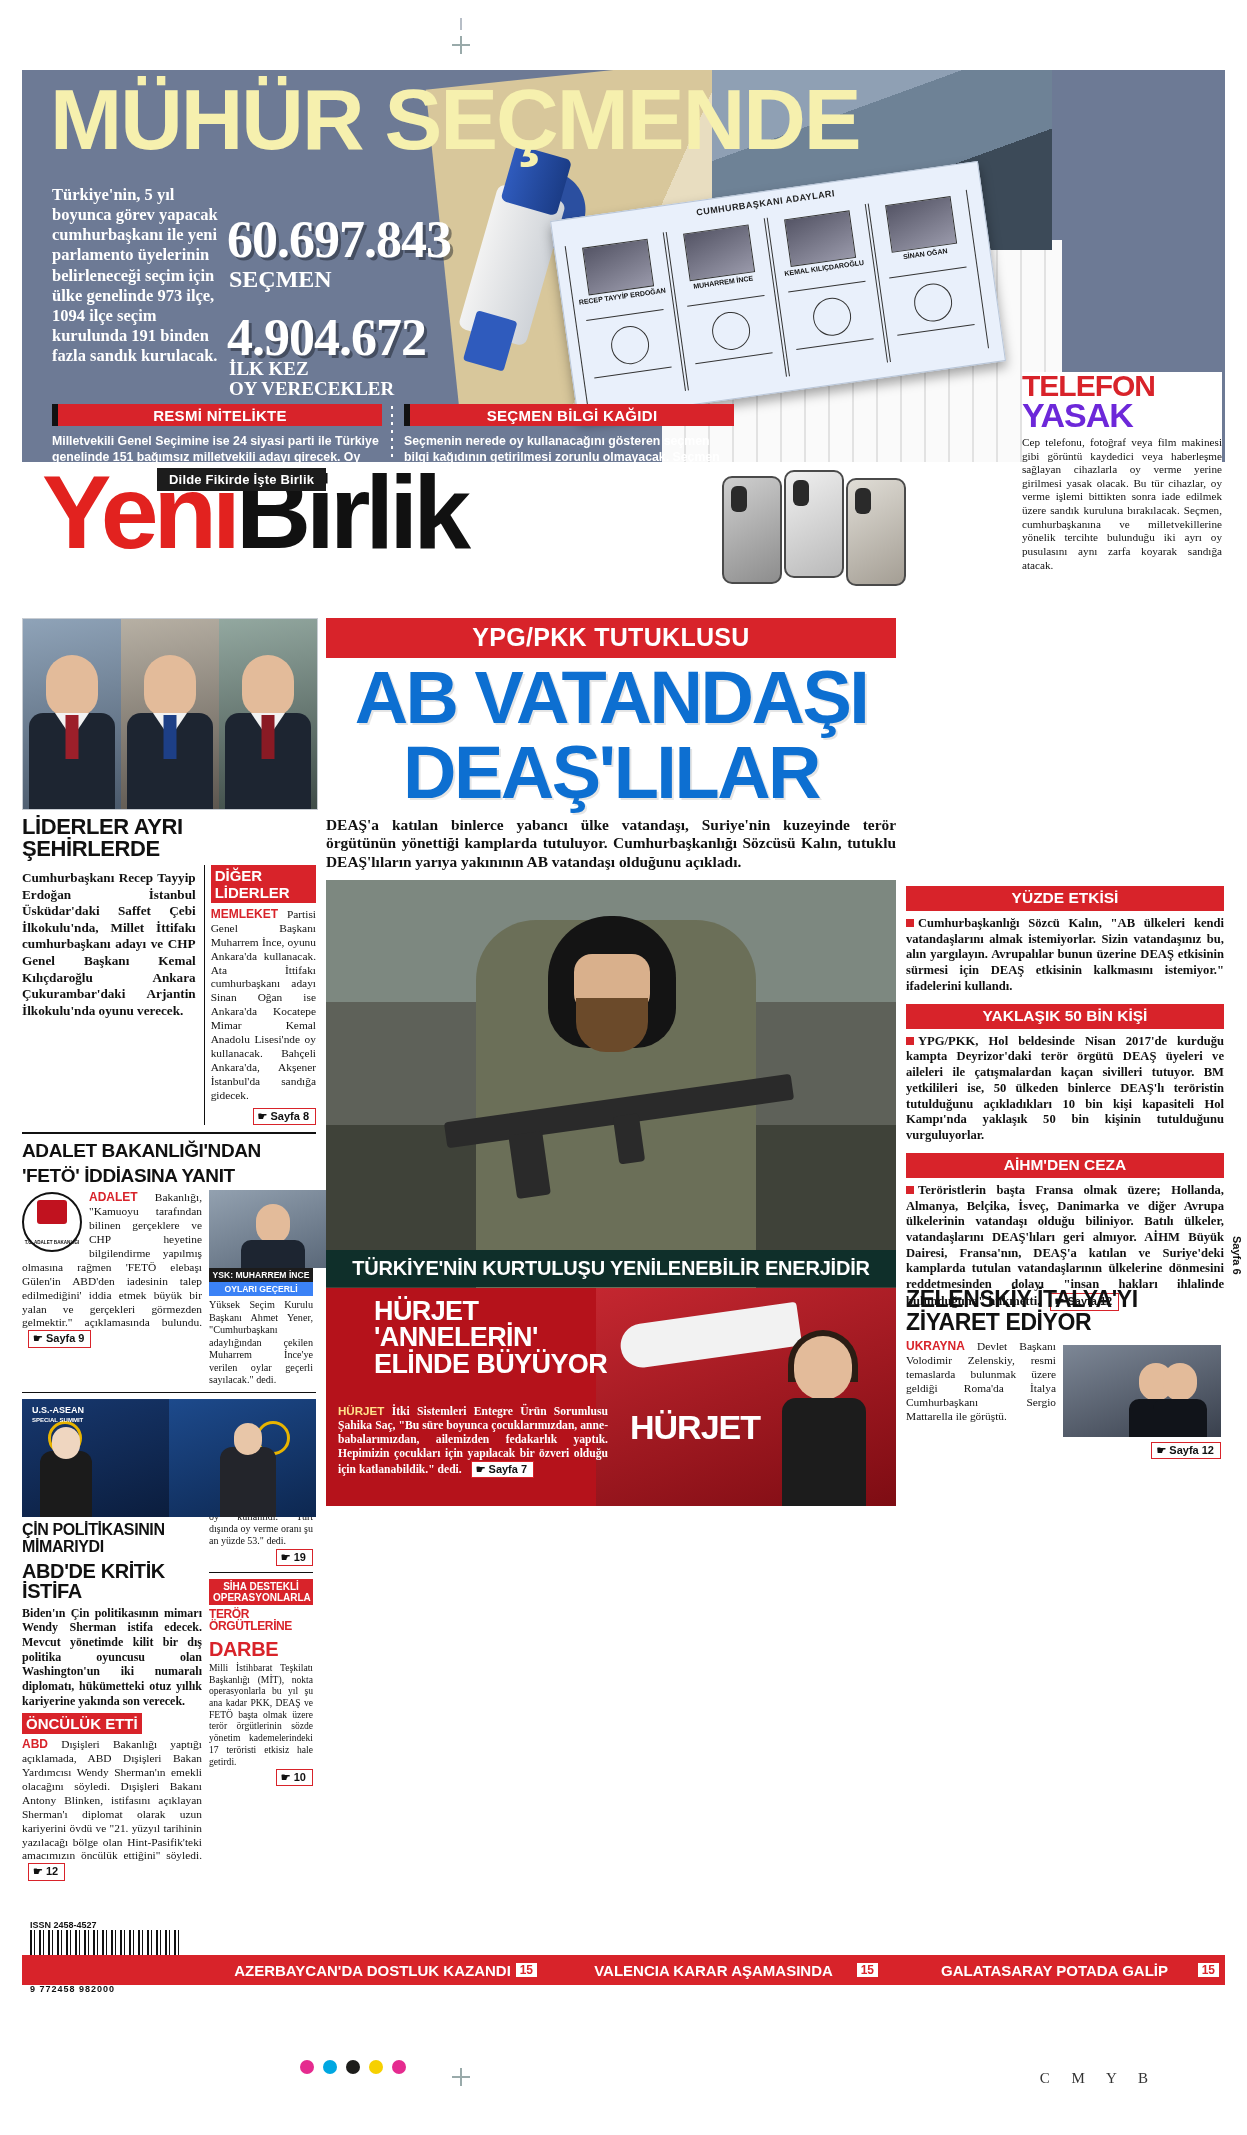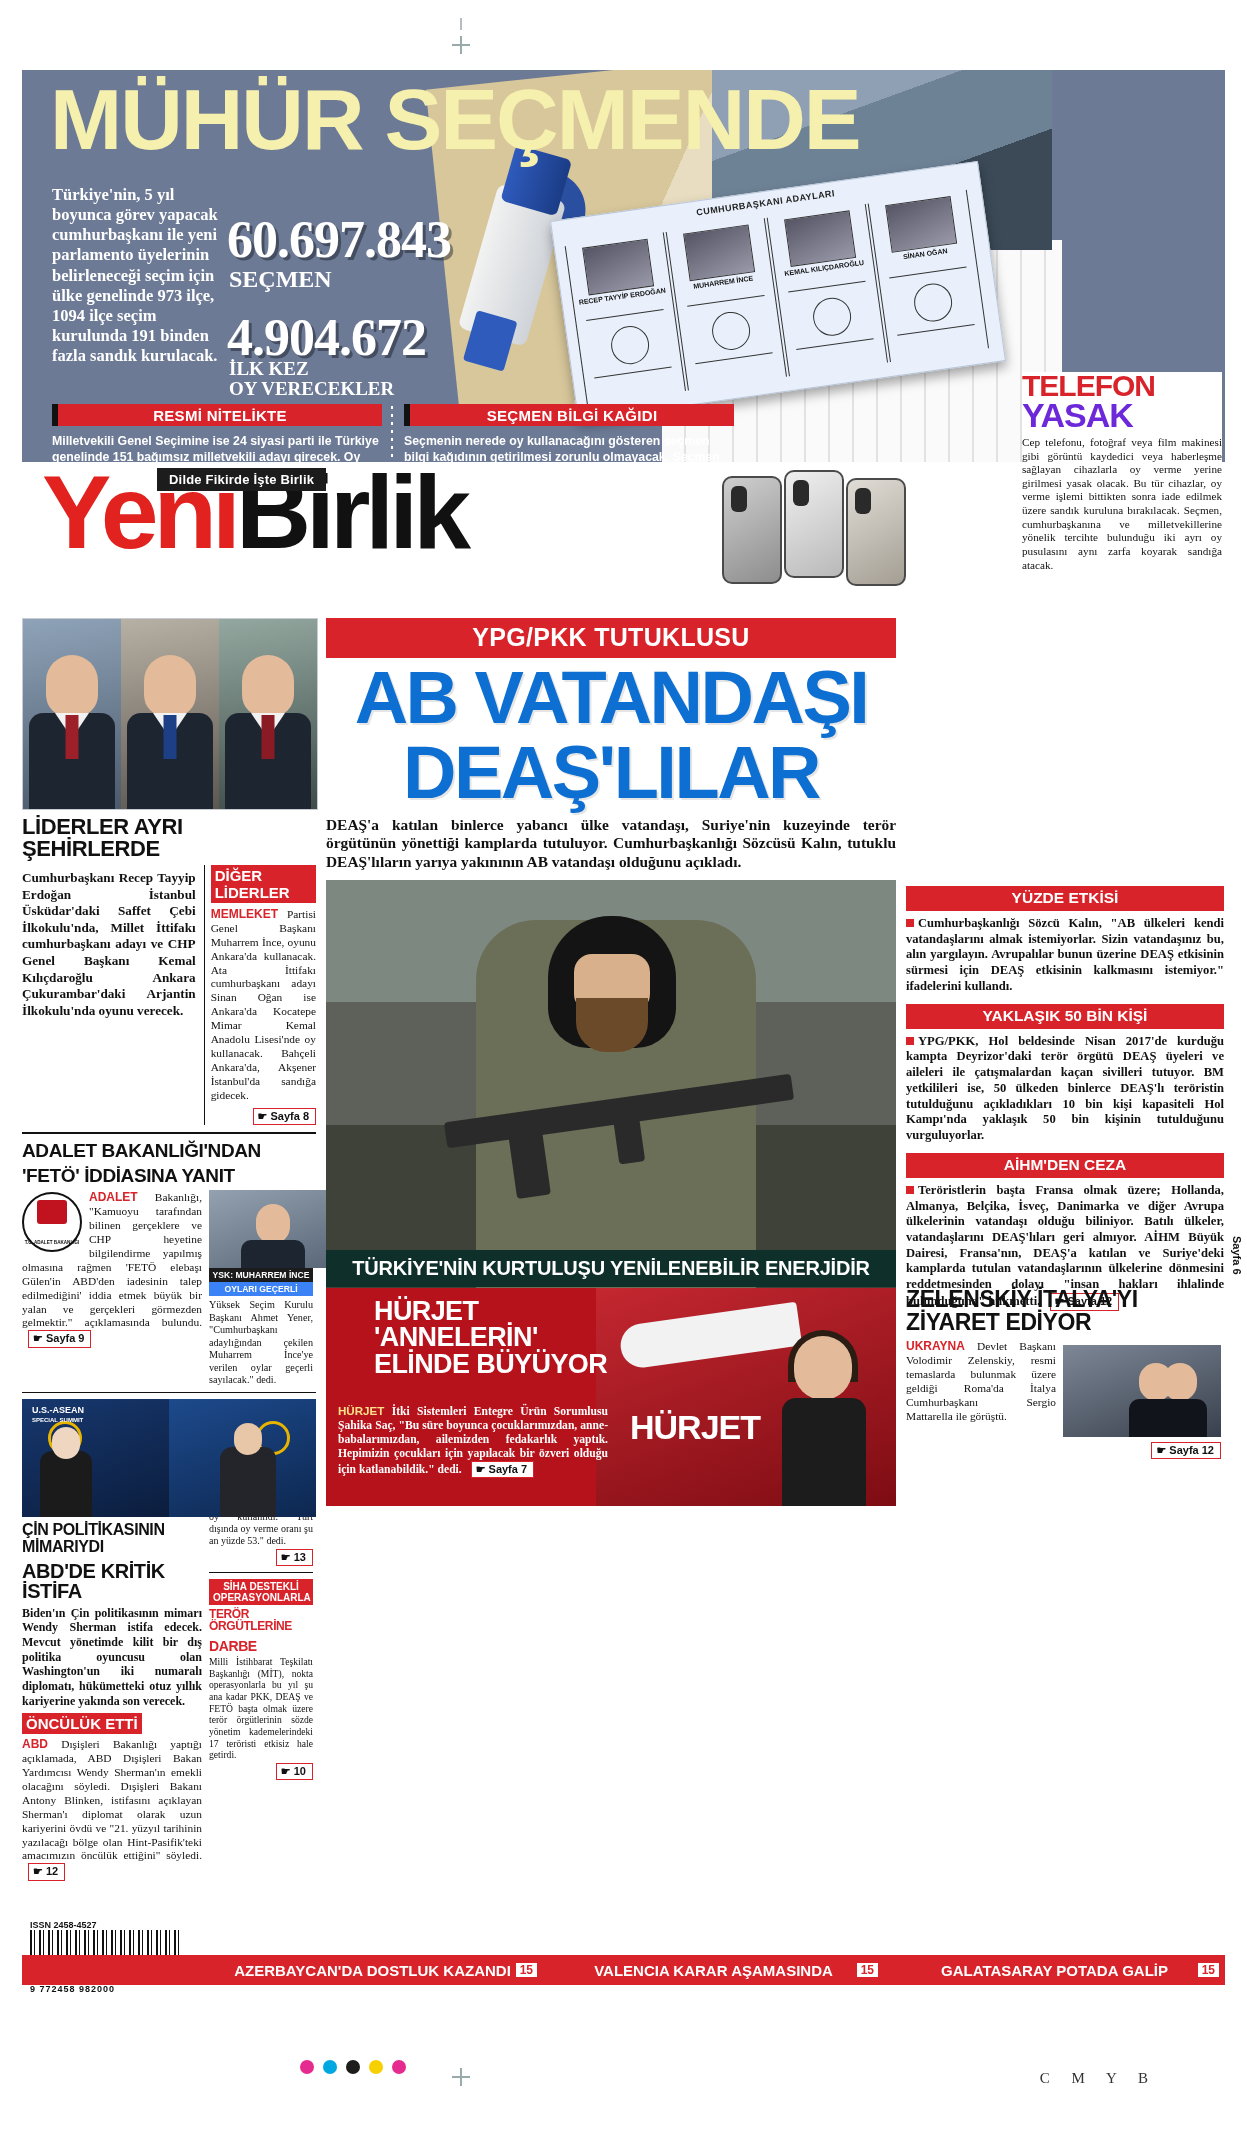--- a/index.html
+++ b/index.html
@@ -342,26 +342,26 @@
         <div class="hl1" style="font-size:20px;">ABD'DE KRİTİK İSTİFA</div>
         <div class="smalltxt" style="margin-top:4px;font-weight:bold;font-size:12px;">Biden'ın Çin politikasının mimarı Wendy Sherman istifa edecek. Mevcut yönetimde kilit bir dış politika oyuncusu olan Washington'un iki numaralı diplomatı, hükümetteki otuz yıllık kariyerine yakında son verecek.</div>
         <div class="redlabel" style="margin-top:5px;">ÖNCÜLÜK ETTİ</div>
         <div class="smalltxt" style="margin-top:3px;"><span class="kicker">ABD</span> <span>Dışişleri Bakanlığı yaptığı açıklamada, ABD Dışişleri Bakan Yardımcısı Wendy Sherman'ın emekli olacağını söyledi. Dışişleri Bakanı Antony Blinken, istifasını açıklayan Sherman'ı diplomat olarak uzun kariyerini övdü ve "21. yüzyıl tarihinin yazılacağı bölge olan Hint-Pasifik'teki amacımızın öncülük ettiğini" söyledi.</span> <span class="pagetag">☛ <span>12</span></span></div>
       </div>
 
       <div style="width:104px;">
         <div class="capbar" style="background:#d8232a;font-size:8px;">YENER: YURT DIŞINDA OY</div>
         <div class="capbar" style="background:#d8232a;font-size:8px;">VERME ORANI YÜZDE 53</div>
         <div class="smalltxt" style="font-size:10px;margin-top:3px;">Yüksek Seçim Kurulu Başkanı Ahmet Yener, "Yurt sonunuz şekilde yurt dışı oylarımızın tamamı geldi. Yaklaşık 1 milyon 700 bin civarında oy kullanıldı. Yurt dışında oy verme oranı şu an yüzde 53." dedi.</div>
-        <div style="text-align:right;"><span class="pagetag">☛ <span>13</span></span></div>
+        <div style="text-align:right;"><span class="pagetag">☛ <span>19</span></span></div>
 
         <div class="hrthin"></div>
         <div class="redlabel" style="font-size:10px;padding:2px 4px;display:block;text-align:center;">SİHA DESTEKLİ OPERASYONLARLA</div>
         <div class="hl1" style="font-size:12px;color:#d8232a;margin-top:3px;">TERÖR ÖRGÜTLERİNE</div>
-        <div class="hl1" style="font-size:14px;color:#d8232a;">DARBE</div>
+        <div class="hl1" style="font-size:20px;color:#d8232a;">DARBE</div>
         <div class="smalltxt" style="font-size:9.6px;margin-top:3px;">Milli İstihbarat Teşkilatı Başkanlığı (MİT), nokta operasyonlarla bu yıl şu ana kadar PKK, DEAŞ ve FETÖ başta olmak üzere terör örgütlerinin sözde yönetim kademelerindeki 17 teröristi etkisiz hale getirdi.</div>
         <div style="text-align:right;"><span class="pagetag">☛ <span>10</span></span></div>
       </div>
     </div>
   </div>
 
   <div class="centercol">
     <div class="redstrip">YPG/PKK TUTUKLUSU</div>
     <div class="megatitle">AB VATANDAŞI</div>
     <div class="megatitle">DEAŞ'LILAR</div>

